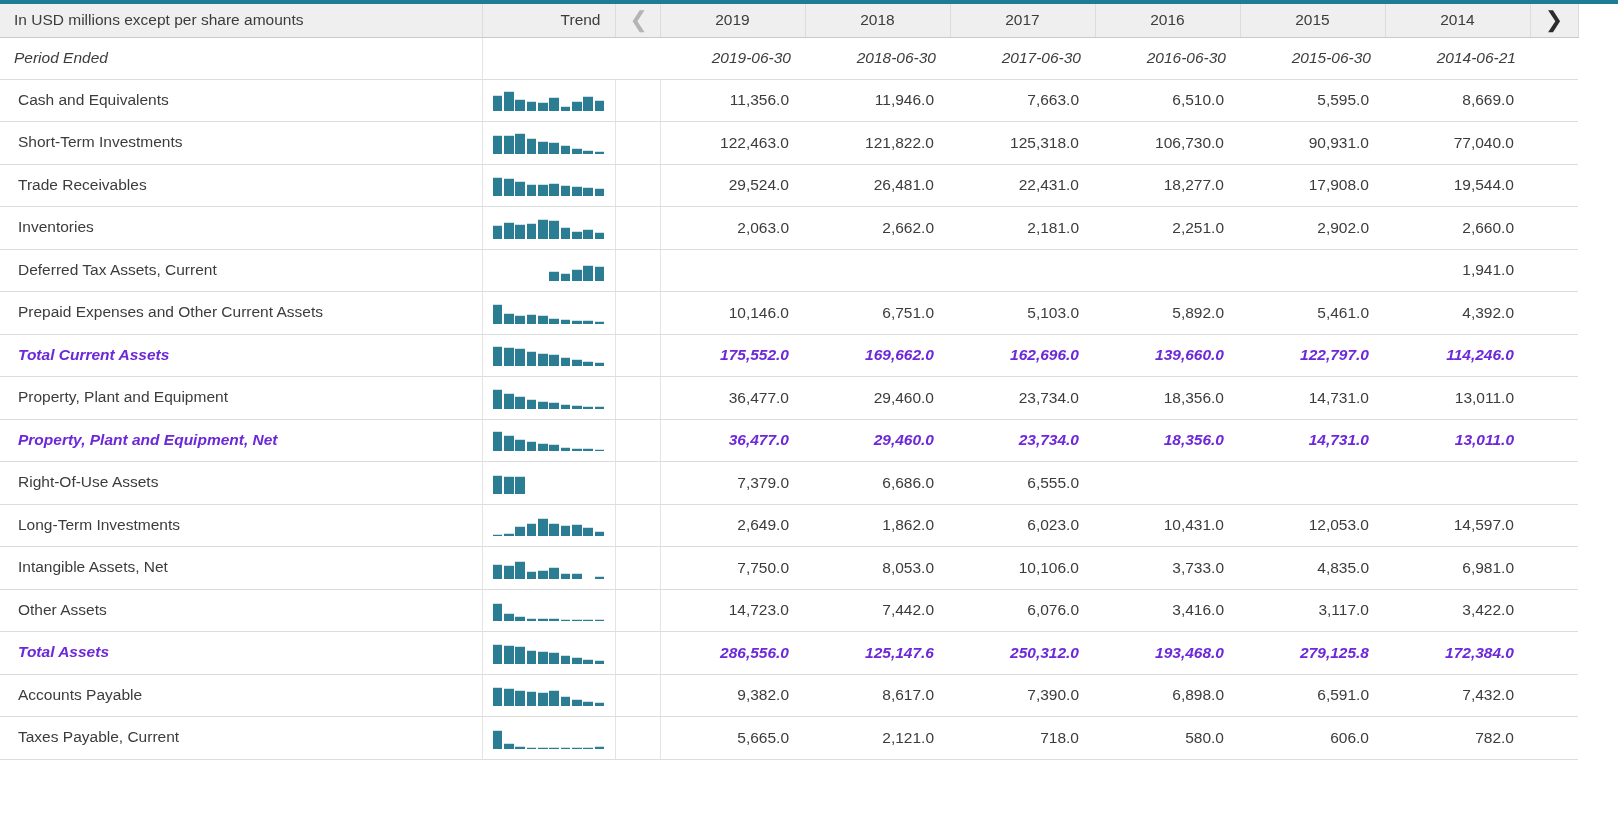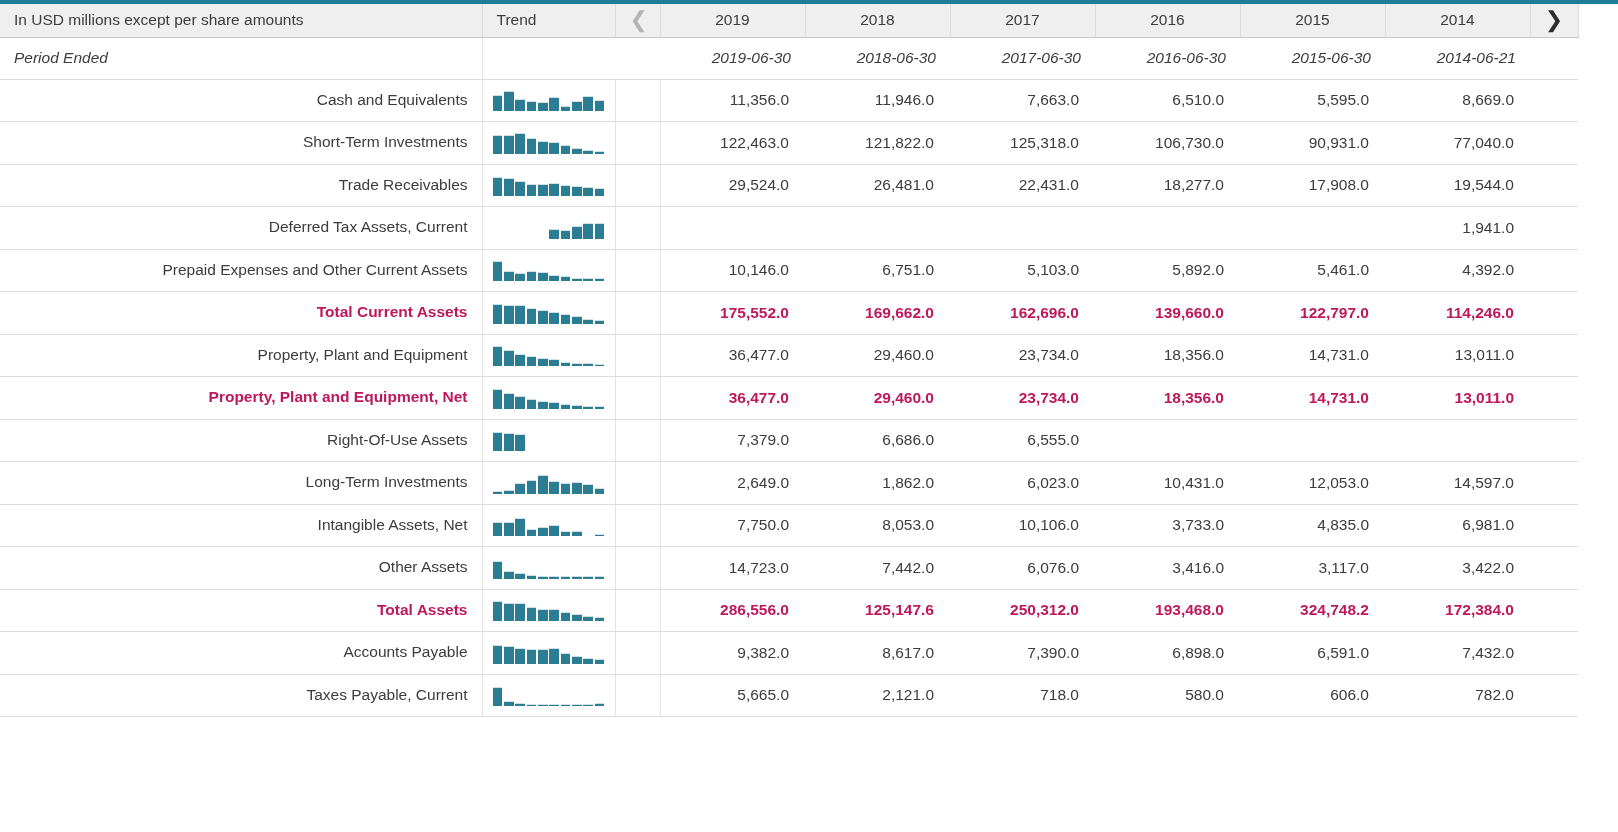--- a/index.html
+++ b/index.html
@@ -35,21 +35,21 @@
     border-right: 1px solid #dcdcdc;
     height: 33px;
     font-weight: normal;
     font-size: 15.5px;
     color: #3c3c3c;
     padding: 0 14px;
     white-space: nowrap;
     vertical-align: middle;
   }
   th.h-label { text-align: left; }
-  th.h-trend { text-align: left; }
+  th.h-trend { text-align: right; }
   th.h-year  { text-align: center; }
   th.h-nav   { text-align: center; padding: 0; }
   th.h-navr  { text-align: center; padding: 0; border-right: none; }
 
   .chev {
     display: inline-block;
     width: 100%;
     line-height: 32px;
     font-size: 22px;
     cursor: pointer;
@@ -76,36 +76,36 @@
   
   tbody tr.drow td {
     height: 42.5px;
     border-bottom: 1px solid #dcdcdc;
     font-size: 15.5px;
     color: #3c3c3c;
     vertical-align: middle;
     white-space: nowrap;
   }
   td.lbl {
-    text-align: right;
+    text-align: left;
     padding: 0 14px 1px 18px;
     border-right: 1px solid #e4e4e4;
   }
   td.val {
     text-align: right;
     padding: 0 16px 0 8px;
   }
   td.trend {
     padding: 0;
     text-align: center;
     border-right: 1px solid #e4e4e4;
   }
   td.navcell { padding: 0; border-right: 1px solid #e4e4e4; }
   td.navcellr { padding: 0; }
-  tr.drow.total td { font-weight: bold; color: #be185d; }
+  tr.drow.total td { font-weight: bold; color: #6d28d9; font-style: italic; }
 
   
   .spark {
     display: inline-flex;
     align-items: flex-end;
     justify-content: flex-start;
     width: 112px;
     height: 26px;
     gap: 1.5px;
   }
@@ -228,20 +228,43 @@
           <td class="navcell"></td>
           <td class="val">29,524.0</td>
           <td class="val">26,481.0</td>
           <td class="val">22,431.0</td>
           <td class="val">18,277.0</td>
           <td class="val">17,908.0</td>
           <td class="val">19,544.0</td>
           <td class="navcellr"></td>
         </tr>
         <tr class="drow">
+          <td class="lbl">Inventories</td>
+          <td class="trend"><span class="spark">
+              <i style="height: 14px;"></i>
+              <i style="height: 16.6px;"></i>
+              <i style="height: 15.1px;"></i>
+              <i style="height: 16.1px;"></i>
+              <i style="height: 19.8px;"></i>
+              <i style="height: 18.7px;"></i>
+              <i style="height: 12px;"></i>
+              <i style="height: 7.8px;"></i>
+              <i style="height: 9.9px;"></i>
+              <i style="height: 6.8px;"></i>
+            </span></td>
+          <td class="navcell"></td>
+          <td class="val">2,063.0</td>
+          <td class="val">2,662.0</td>
+          <td class="val">2,181.0</td>
+          <td class="val">2,251.0</td>
+          <td class="val">2,902.0</td>
+          <td class="val">2,660.0</td>
+          <td class="navcellr"></td>
+        </tr>
+        <tr class="drow">
           <td class="lbl">Deferred Tax Assets, Current</td>
           <td class="trend"><span class="spark">
               <i class="empty" style="height: 0px;"></i>
               <i class="empty" style="height: 0px;"></i>
               <i class="empty" style="height: 0px;"></i>
               <i class="empty" style="height: 0px;"></i>
               <i class="empty" style="height: 0px;"></i>
               <i style="height: 9.9px;"></i>
               <i style="height: 8.3px;"></i>
               <i style="height: 12.5px;"></i>
@@ -453,21 +476,21 @@
               <i style="height: 8.8px;"></i>
               <i style="height: 6.8px;"></i>
               <i style="height: 5.2px;"></i>
               <i style="height: 4.2px;"></i>
             </span></td>
           <td class="navcell"></td>
           <td class="val">286,556.0</td>
           <td class="val">125,147.6</td>
           <td class="val">250,312.0</td>
           <td class="val">193,468.0</td>
-          <td class="val">324,748.2</td>
+          <td class="val">279,125.8</td>
           <td class="val">172,384.0</td>
           <td class="navcellr"></td>
         </tr>
         <tr class="drow">
           <td class="lbl">Accounts Payable</td>
           <td class="trend"><span class="spark">
               <i style="height: 19.2px;"></i>
               <i style="height: 18.2px;"></i>
               <i style="height: 16.1px;"></i>
               <i style="height: 15.1px;"></i>

